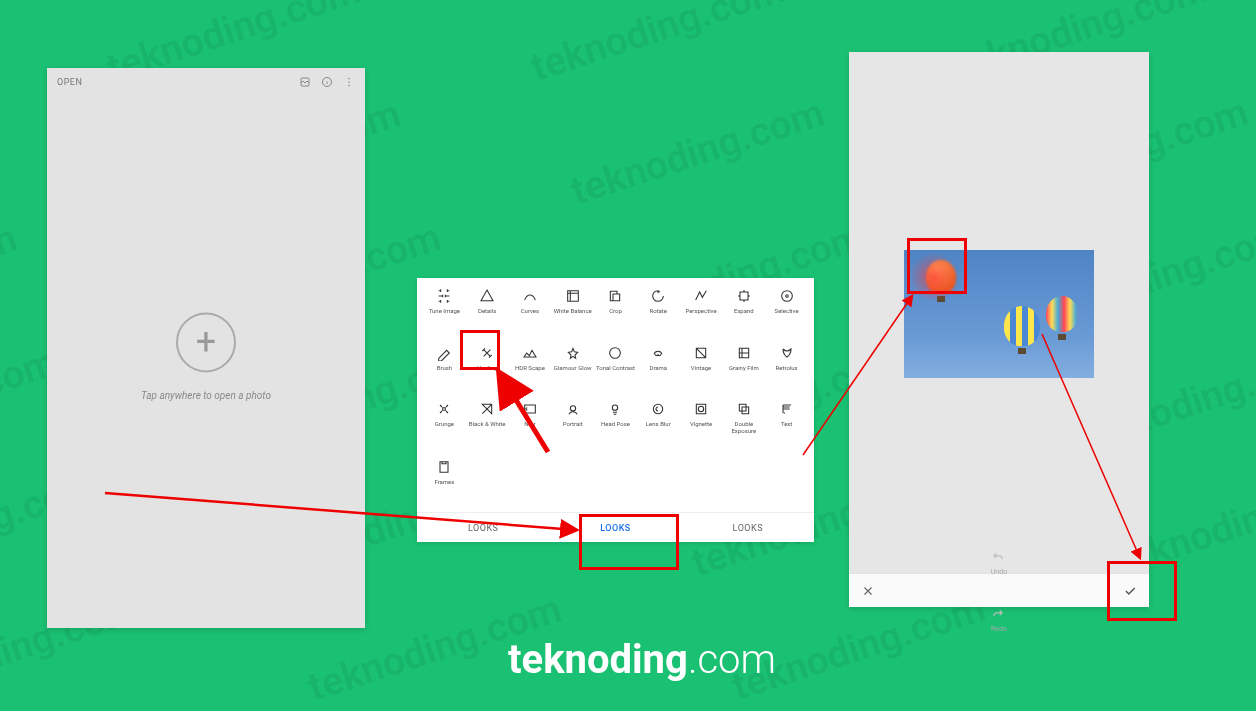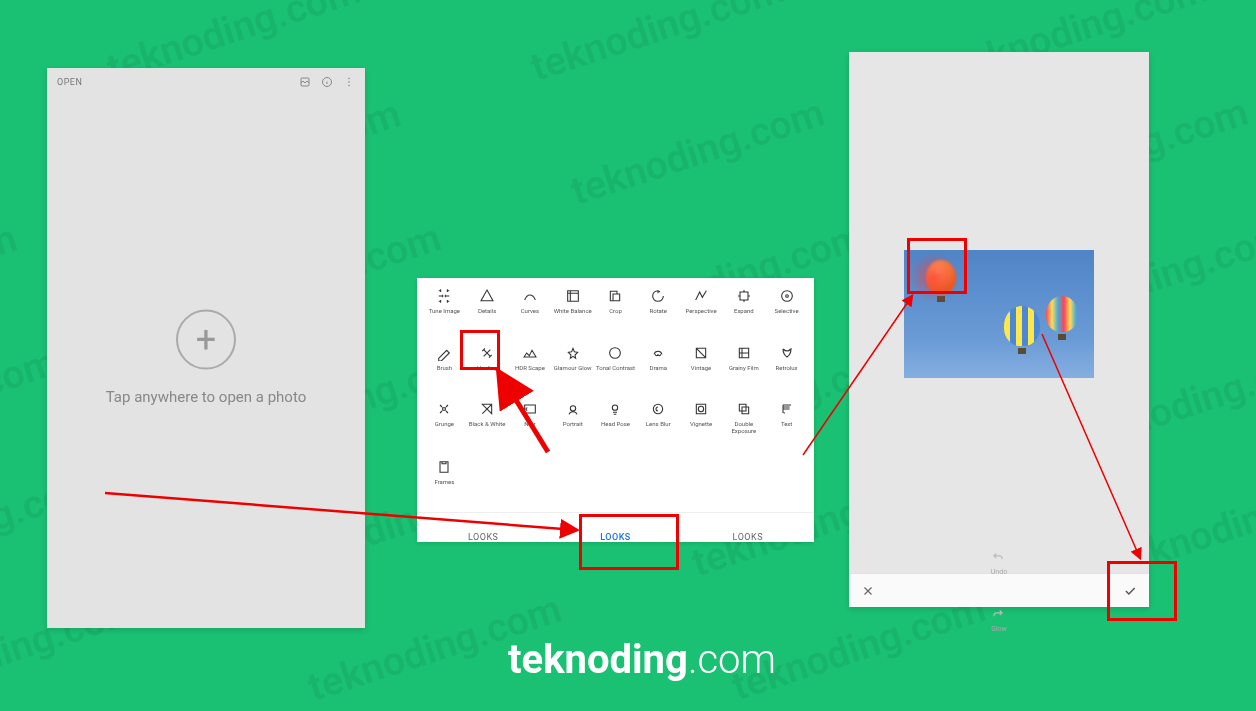--- a/index.html
+++ b/index.html
@@ -35,39 +35,39 @@
   .phone1 .topicons svg { width:12px; height:12px; }
   .phone1 .center {
     position:absolute; left:0; right:0; top:50%; transform:translateY(-40%);
     display:flex; flex-direction:column; align-items:center; gap:18px;
   }
   .plus-circle {
     width:60px; height:60px; border:2px solid #aaa; border-radius:50%;
     display:flex; align-items:center; justify-content:center;
     font-size:36px; color:#999; line-height:0;
   }
-  .phone1 .hint { font-size:15px; color:#888; }
+  .phone1 .hint { font-size:10px; color:#888;font-style:italic; }
 
   
   .tools-panel {
     position:absolute; left:417px; top:278px; width:397px; height:264px;
     background:#fff; box-shadow:0 1px 4px rgba(0,0,0,.15);
     display:flex; flex-direction:column;
   }
   .tool-grid {
     flex:1; display:grid; grid-template-columns:repeat(9,1fr);
     padding:10px 6px 6px; row-gap:10px;
   }
   .tool-item {
     display:flex; flex-direction:column; align-items:center; gap:4px;
   }
   .tool-item svg { width:16px; height:16px; }
   .tool-item span { font-size:6px; color:#555; text-align:center; line-height:1.1; min-height:12px; }
   .bottom-tabs {
-    height:30px; border-top:1px solid #eee; display:flex;align-items:flex-end;
+    height:30px; border-top:1px solid #eee; display:flex;
   }
   .bottom-tabs div {
     flex:1; display:flex; align-items:center; justify-content:center;
     font-size:9px; letter-spacing:.5px; color:#666;
   }
   .bottom-tabs .active { color:#1a73e8; font-weight:500; }
 
   
   .phone3 {
     position:absolute; left:849px; top:52px; width:300px; height:555px;
@@ -378,21 +378,21 @@
       <div>
         <svg viewBox="0 0 24 24" stroke="#bbb" stroke-width="2" fill="none">
             <path d="M9 14l-4-4 4-4M5 10h9a5 5 0 015 5v1"></path>
           </svg>
         <div class="lbl">Undo</div>
       </div>
       <div>
         <svg viewBox="0 0 24 24" stroke="#bbb" stroke-width="2" fill="none">
             <path d="M15 14l4-4-4-4M19 10h-9a5 5 0 00-5 5v1"></path>
           </svg>
-        <div class="lbl">Glow</div>
+        <div class="lbl">Redo</div>
       </div>
     </div>
     <svg viewBox="0 0 24 24" stroke="#555" stroke-width="2.5" fill="none">
         <path d="M5 12l5 5L20 7"></path>
       </svg>
   </div>
 </div>
 
 <div class="redbox" style="left:460px; top:330px; width:40px; height:40px;"></div>
 <div class="redbox" style="left:579px; top:514px; width:100px; height:56px;"></div>

